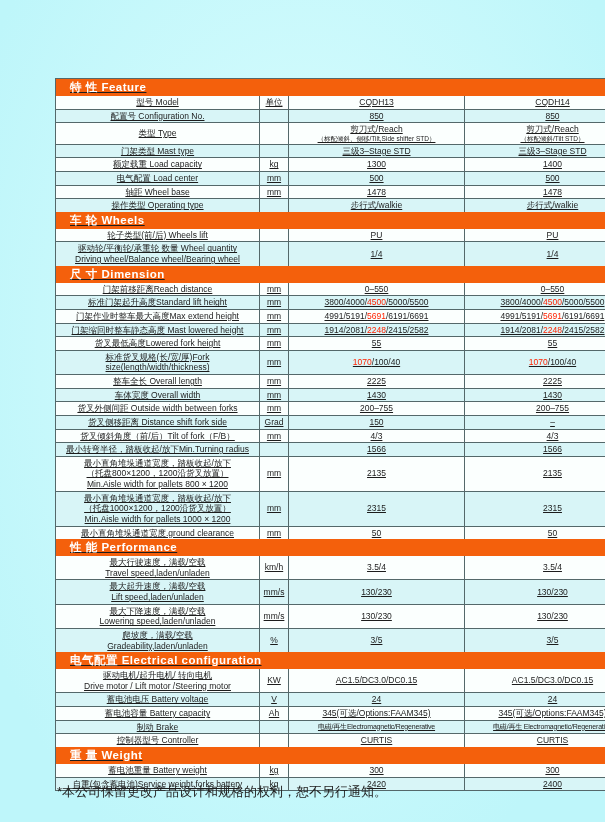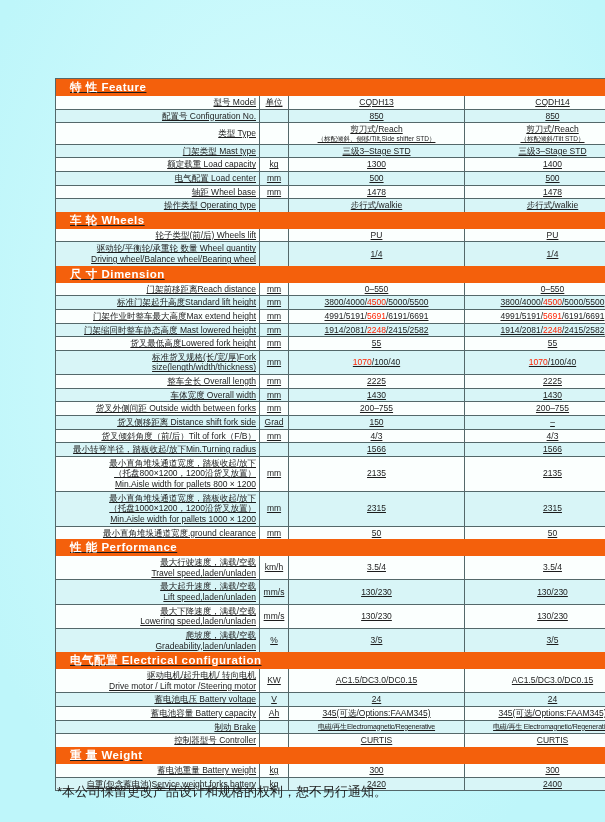--- a/index.html
+++ b/index.html
@@ -34,21 +34,21 @@
   .cell{
     padding:1px 3px;
     font-size:8.5px;
     line-height:1.25;
     box-sizing:border-box;
     display:flex;
     flex-direction:column;
     justify-content:center;
     overflow:hidden;
   }
-  .c-label{width:203px;text-align:right;}
+  .c-label{width:203px;text-align:center;}
   .c-unit{width:29px;text-align:center;border-left:1px solid var(--line,#54686a);align-items:center;}
   .c-val{flex:1 1 0;text-align:center;border-left:1px solid var(--line,#54686a);align-items:center;}
   .red{color:var(--red,#ff2200);}
   .note{font-size:6.5px;line-height:1.2;}
   .tiny{font-size:7px;letter-spacing:-0.2px;}
   .footnote{
     position:absolute;left:57px;top:783px;
     font-size:13px;
     color:#222;
   }

